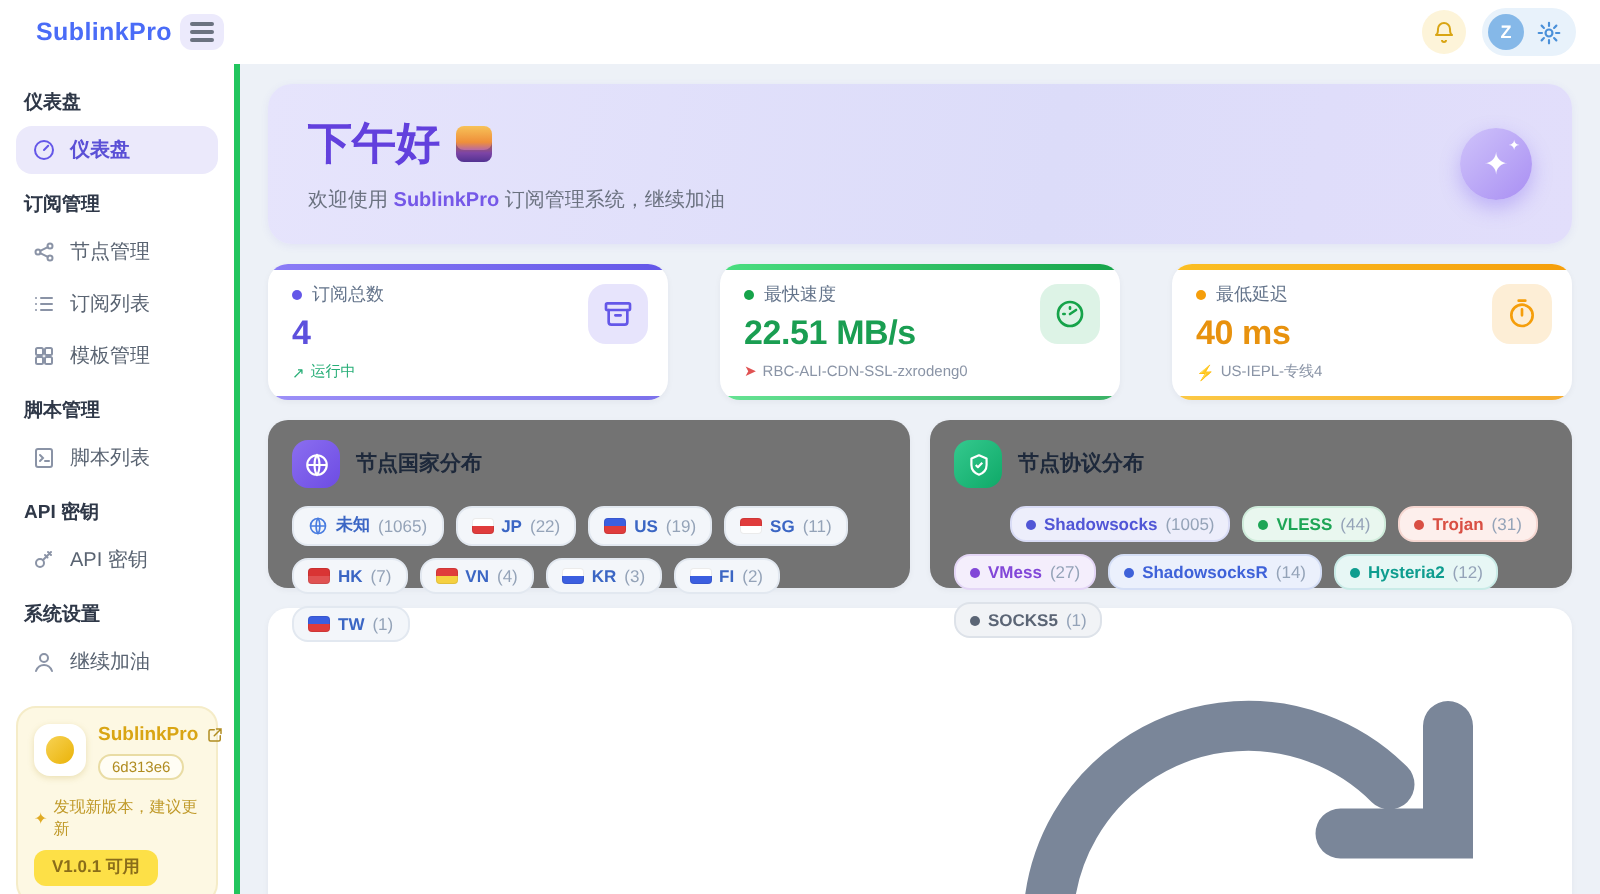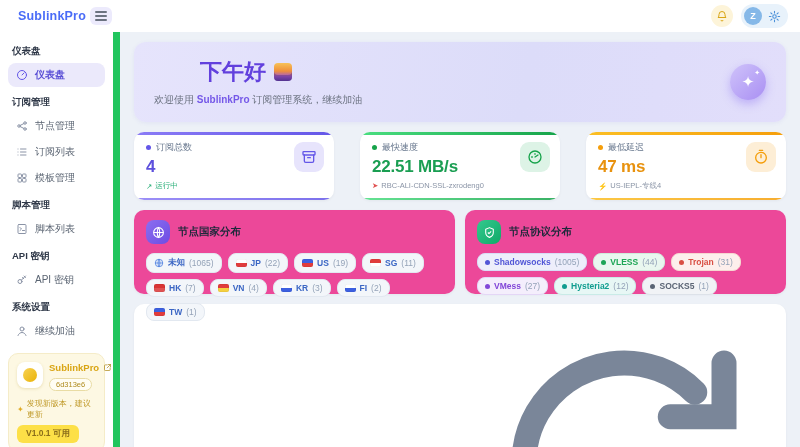--- a/index.html
+++ b/index.html
@@ -15,21 +15,21 @@
 .hamburger { width:22px; height:18px; border:none; background:#eceafc; border-radius:6px; display:flex; flex-direction:column; justify-content:center; gap:2.5px; padding:0 5px; cursor:pointer; }
 .hamburger span { height:1.5px; background:#6b7280; border-radius:1px; }
 .header-right { margin-left:auto; margin-right:12px; display:flex; align-items:center; gap:8px; }
 .bell-btn { width:22px; height:22px; border:none; border-radius:50%; background:#fdf4d9; display:flex; align-items:center; justify-content:center; cursor:pointer; }
 .bell-btn .svg { width:12px; height:12px; color:#d9a514; }
 .user-pill { background:#e8f2fb; border-radius:13px; height:24px; display:flex; align-items:center; gap:6px; padding:0 7px 0 3px; cursor:pointer; }
 .avatar { width:18px; height:18px; border-radius:50%; background:#85b8e8; color:#fff; font-size:9px; font-weight:bold; display:flex; align-items:center; justify-content:center; }
 .user-pill .gear { width:13px; height:13px; color:#4a90d9; }
 
 
-aside { position:absolute; top:32px; left:0; bottom:0; width:120px; background:#fff; border-right:7px solid #22c55e; padding:4px 8px; }
+aside { position:absolute; top:32px; left:0; bottom:0; width:120px; background:#fff; border-right:3px solid #22c55e; padding:4px 8px; }
 .sec-head { font-size:9.5px; font-weight:bold; color:#2f3848; margin:9px 4px 5px; }
 .side-item { display:flex; align-items:center; gap:7px; padding:5px 8px; border-radius:8px; font-size:10px; color:#5a6472; cursor:pointer; margin-bottom:2px; }
 .side-item .svg { width:12px; height:12px; color:#8a93a6; flex:0 0 auto; }
 .side-item.active { background:#ebe9fb; color:#5b50d6; font-weight:bold; }
 .side-item.active .svg { color:#6457e8; }
 
 .version-card { margin-top:10px; background:#fdf8e3; border:1px solid #f5ecc8; border-radius:10px; padding:8px; }
 .vc-top { display:flex; gap:6px; align-items:flex-start; }
 .vc-logo { width:26px; height:26px; border-radius:8px; background:#fff; box-shadow:0 1px 3px rgba(180,150,40,.25); display:flex; align-items:center; justify-content:center; flex:0 0 auto; }
 .vc-logo .coin { width:14px; height:14px; border-radius:50%; background:linear-gradient(135deg,#f7d254,#eab308); }
@@ -37,41 +37,41 @@
 .vc-name-row .ext { width:9px; height:9px; color:#b08c20; cursor:pointer; }
 .vc-hash { display:inline-block; margin-top:3px; font-size:7.5px; color:#b08c20; border:1px solid #e9dca4; border-radius:8px; padding:1px 6px; background:#fffdf4; }
 .vc-msg { margin-top:7px; font-size:8px; color:#c09a2a; display:flex; gap:3px; align-items:center; }
 .vc-msg .spark { font-size:8px; color:#e0ab24; }
 .vc-btn { margin-top:5px; border:none; background:#fde047; color:#8a6d1a; font-weight:bold; font-size:8.5px; padding:3px 9px; border-radius:6px; cursor:pointer; }
 
 
 main { position:absolute; top:32px; left:120px; right:0; bottom:0; padding:10px 14px; overflow:hidden; }
 
 .greeting { height:80px; border-radius:12px; background:linear-gradient(100deg,#e6e4fc 0%,#dcdcf9 60%,#e2defb 100%); padding:14px 20px; display:flex; align-items:center; position:relative; box-shadow:0 1px 4px rgba(90,80,200,.08); margin-bottom:10px; }
-.greet-title-row { display:flex; align-items:center; gap:8px;margin-left:46px; }
+.greet-title-row { display:flex; align-items:center; gap:8px; }
 .greet-title { font-size:22px; font-weight:bold; color:#6240dd; }
 .sunset-chip { width:18px; height:18px; border-radius:4px; background:linear-gradient(to bottom,#f7c258 0%,#ef8f3a 45%,#a05ad0 75%,#5f3fb0 100%); box-shadow:inset 0 -6px 0 rgba(60,30,90,.35); }
 .greet-sub { margin-top:6px; font-size:10px; color:#6b7280; }
 .greet-sub b { color:#7558e8; }
 .sparkle-btn { position:absolute; right:20px; top:50%; transform:translateY(-50%); width:36px; height:36px; border:none; border-radius:50%; background:linear-gradient(135deg,#cfc3fa,#a98ff3); color:#fff; font-size:15px; cursor:pointer; box-shadow:0 4px 10px rgba(124,92,240,.35); }
 .sparkle-btn .s2 { position:absolute; top:5px; right:6px; font-size:7px; }
 
 .stats { display:flex; gap:26px; margin-bottom:10px; }
 .stat-card { flex:1; background:#fff; border-radius:10px; padding:9px 12px; position:relative; overflow:hidden; height:68px; box-shadow:0 1px 3px rgba(30,41,59,.05); }
 .stat-accent-top { position:absolute; top:0; left:0; right:0; height:3px; }
 .stat-accent-bot { position:absolute; bottom:0; left:0; right:0; height:2px; opacity:.85; }
 .stat-label-row { display:flex; align-items:center; gap:5px; font-size:9px; color:#64748b; }
 .stat-dot { width:5px; height:5px; border-radius:50%; }
 .stat-value { font-size:17px; font-weight:bold; margin-top:3px; letter-spacing:-.2px; }
 .stat-sub { margin-top:4px; font-size:7.5px; display:flex; align-items:center; gap:3px; }
 .stat-icon { position:absolute; top:10px; right:10px; width:30px; height:30px; border-radius:9px; display:flex; align-items:center; justify-content:center; }
 .stat-icon .svg { width:16px; height:16px; }
 
 .dist-row { display:flex; gap:10px; margin-bottom:10px; }
-.dist-card { flex:1; background:#ec4899; border-radius:10px; padding:10px 12px; height:84px; box-shadow:0 1px 3px rgba(30,41,59,.05); }
+.dist-card { flex:1; background:#737373; border-radius:10px; padding:10px 12px; height:84px; box-shadow:0 1px 3px rgba(30,41,59,.05); }
 .dist-head { display:flex; align-items:center; gap:8px; margin-bottom:9px; }
 .dist-icon { width:24px; height:24px; border-radius:8px; display:flex; align-items:center; justify-content:center; color:#fff; }
 .dist-icon .svg { width:13px; height:13px; }
 .dist-icon.purple { background:linear-gradient(135deg,#8b6ef0,#6d4ce3); }
 .dist-icon.green { background:linear-gradient(135deg,#34c98e,#0fa968); }
 .dist-title { font-size:10.5px; font-weight:bold; color:#1e293b; }
 .tags { display:flex; flex-wrap:wrap; gap:6px; }
 .tag { display:flex; align-items:center; gap:4px; padding:3px 7px; border-radius:8px; font-size:8.5px; background:#f3f6fa; border:1px solid #e2e8f0; }
 .tag .flag { width:11px; height:8px; border-radius:2px; box-shadow:inset 0 0 0 .5px rgba(0,0,0,.08); }
 .tag .cc { color:#3b66c4; font-weight:bold; }
@@ -273,21 +273,21 @@
           </span>
         </div>
         <div class="stat-accent-bot" style="background: linear-gradient(90deg, rgb(74, 222, 128), rgb(22, 163, 74));"></div>
       </div>
       <div class="stat-card">
         <div class="stat-accent-top" style="background: linear-gradient(90deg, rgb(251, 191, 36), rgb(245, 158, 11));"></div>
         <div class="stat-label-row">
           <span class="stat-dot" style="background: rgb(245, 158, 11);"></span>
           <span>最低延迟</span>
         </div>
-        <div class="stat-value" style="color: rgb(232, 146, 14);">47 ms</div>
+        <div class="stat-value" style="color: rgb(232, 146, 14);">40 ms</div>
         <div class="stat-sub" style="color: rgb(138, 148, 166);">
           <span style="color: rgb(224, 163, 18); font-size: 7.5px;">⚡</span>
           <span>US-IEPL-专线4</span>
         </div>
         <div class="stat-icon" style="background: rgb(253, 238, 214);">
           <span class="svg" style="color: rgb(245, 158, 11);">
             <svg viewBox="0 0 24 24" fill="none" stroke="currentColor" stroke-width="2" stroke-linecap="round">
               <circle cx="12" cy="13" r="8"></circle>
               <path d="M12 13V8.5M9.5 2h5"></path>
             </svg>
@@ -369,40 +369,45 @@
             <span class="svg">
               <svg viewBox="0 0 24 24" fill="none" stroke="currentColor" stroke-width="2" stroke-linejoin="round">
                 <path d="M12 3l7 3v6c0 4.5-3 7.5-7 9-4-1.5-7-4.5-7-9V6z"></path>
                 <path d="M9 12l2 2 4-4"></path>
               </svg>
             </span>
           </span>
         <span class="dist-title">节点协议分布</span>
       </div>
       <div class="tags" id="protocol-tags">
-          <span class="tag" style="background: rgb(237, 238, 251); border-color: rgb(217, 220, 246);">
+          <span class="tag" style="background: rgb(237, 238, 251); border-color: rgb(217, 220, 246); margin-left: 28px;">
             <span class="pdot" style="background: rgb(81, 86, 214);"></span>
             <span class="pname" style="color: rgb(81, 86, 214);">Shadowsocks</span>
             <span class="cnt">(1005)</span>
           </span>
           <span class="tag" style="background: rgb(233, 247, 239); border-color: rgb(207, 236, 219);">
             <span class="pdot" style="background: rgb(30, 165, 86);"></span>
             <span class="pname" style="color: rgb(30, 165, 86);">VLESS</span>
             <span class="cnt">(44)</span>
           </span>
           <span class="tag" style="background: rgb(253, 239, 236); border-color: rgb(246, 215, 209);">
             <span class="pdot" style="background: rgb(217, 79, 67);"></span>
             <span class="pname" style="color: rgb(217, 79, 67);">Trojan</span>
             <span class="cnt">(31)</span>
           </span>
           <span class="tag" style="background: rgb(244, 238, 252); border-color: rgb(228, 214, 246);">
             <span class="pdot" style="background: rgb(130, 71, 216);"></span>
             <span class="pname" style="color: rgb(130, 71, 216);">VMess</span>
             <span class="cnt">(27)</span>
           </span>
+          <span class="tag" style="background: rgb(235, 240, 252); border-color: rgb(212, 222, 246);">
+            <span class="pdot" style="background: rgb(63, 98, 217);"></span>
+            <span class="pname" style="color: rgb(63, 98, 217);">ShadowsocksR</span>
+            <span class="cnt">(14)</span>
+          </span>
           <span class="tag" style="background: rgb(231, 247, 245); border-color: rgb(201, 235, 231);">
             <span class="pdot" style="background: rgb(15, 157, 143);"></span>
             <span class="pname" style="color: rgb(15, 157, 143);">Hysteria2</span>
             <span class="cnt">(12)</span>
           </span>
           <span class="tag" style="background: rgb(241, 243, 246); border-color: rgb(221, 226, 233);">
             <span class="pdot" style="background: rgb(91, 101, 117);"></span>
             <span class="pname" style="color: rgb(91, 101, 117);">SOCKS5</span>
             <span class="cnt">(1)</span>
           </span>

